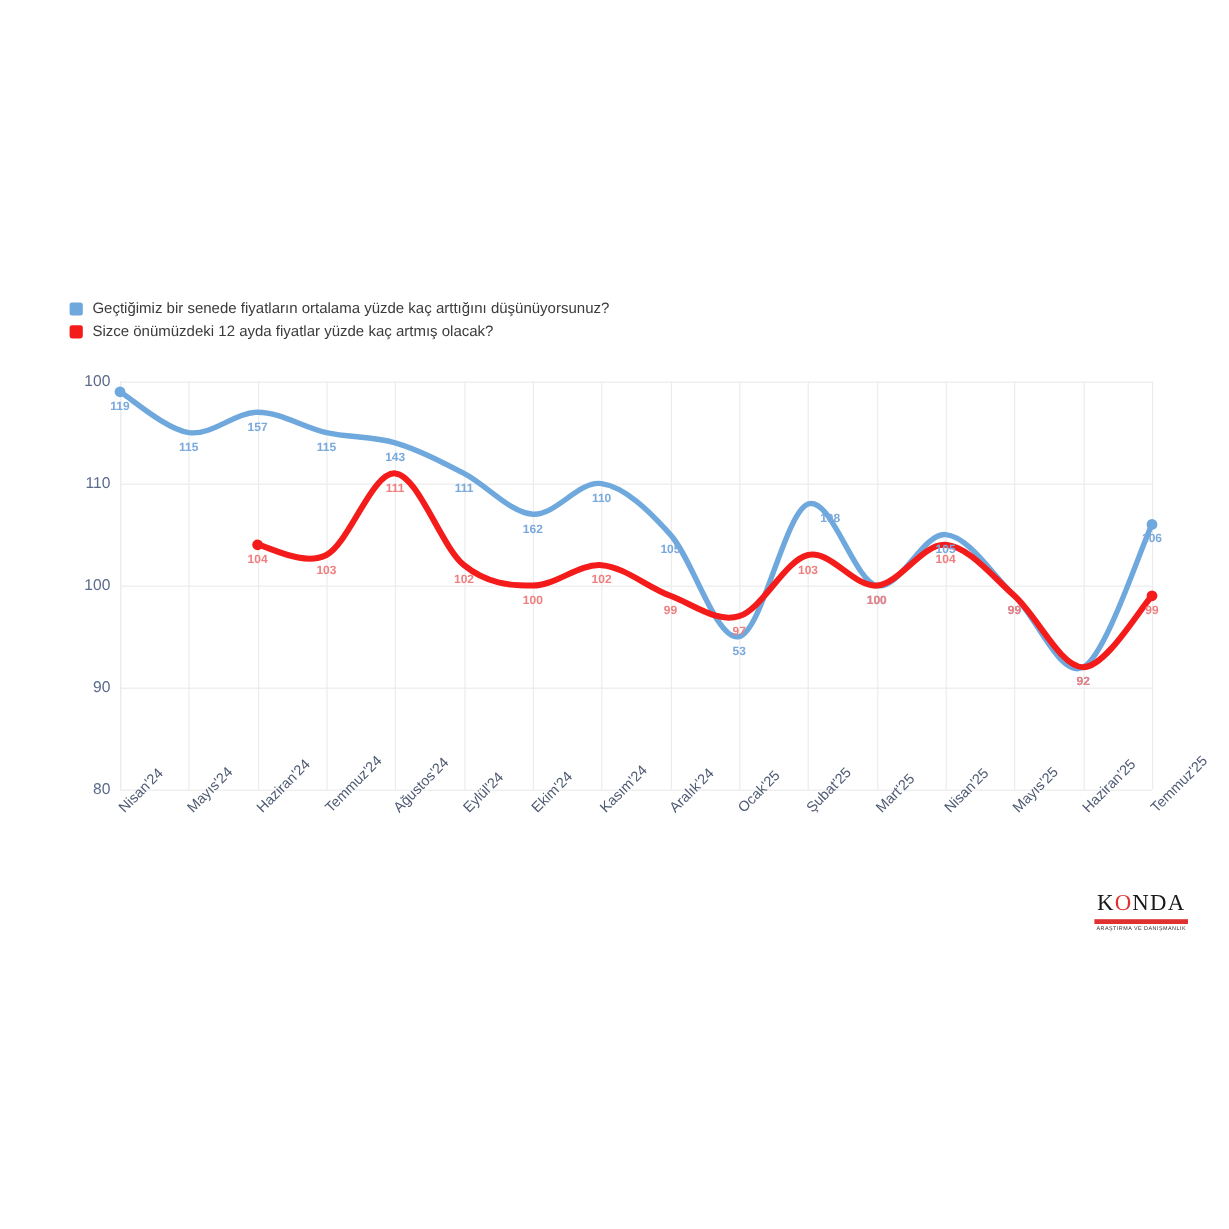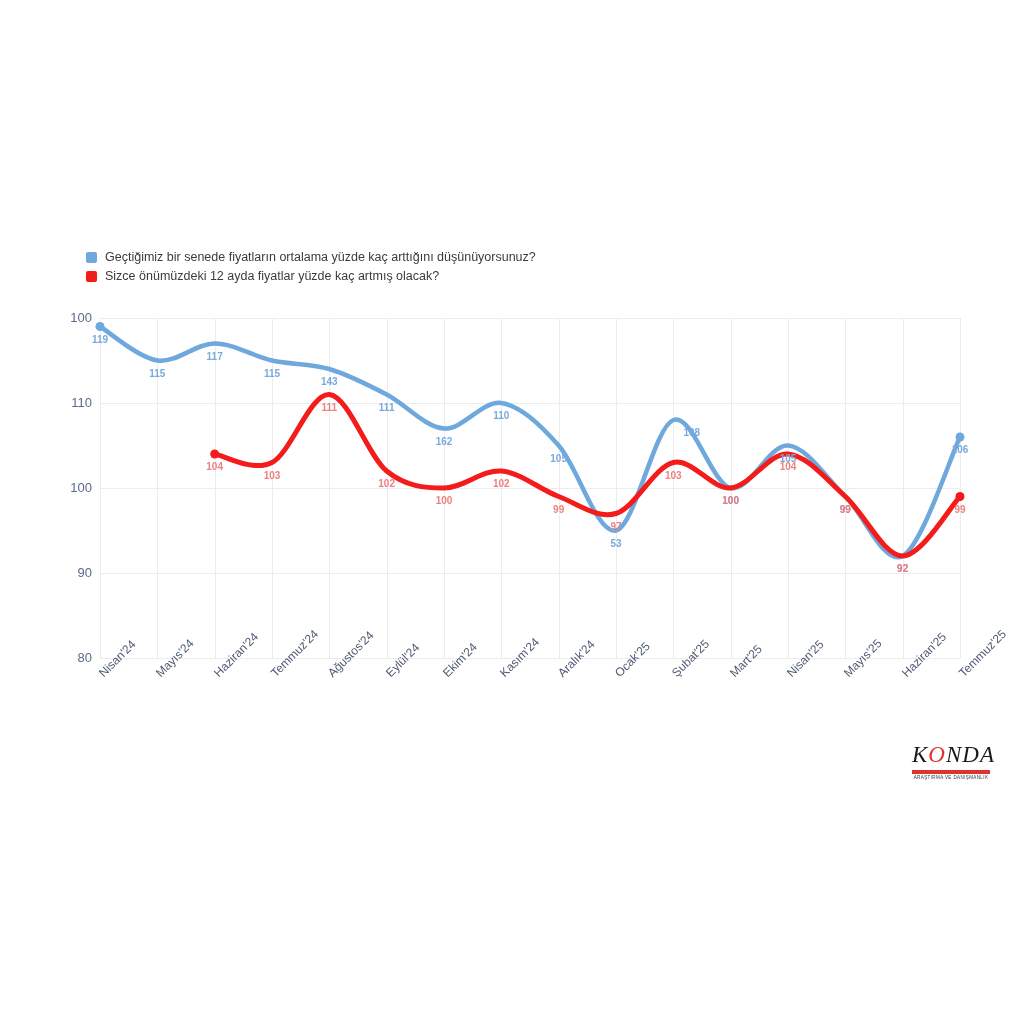--- a/index.html
+++ b/index.html
@@ -26,21 +26,20 @@
   .legend {
     position: absolute;
     left: 58px;
     top: 250px;
     width: 700px;
   }
   .legend-row {
     display: flex;
     align-items: center;
     margin-bottom: 4px;
-    margin-left: 28px;
   }
   .legend-swatch {
     width: 11px;
     height: 11px;
     border-radius: 2px;
     margin-right: 8px;
     flex: none;
   }
   .legend-label {
     font-size: 12.5px;
@@ -128,25 +127,24 @@
   .pt-label.red { color: #f08080; }
   
   .logo {
     position: absolute;
     left: 912px;
     top: 742px;
     width: 78px;
     text-align: center;
   }
   .logo-word {
-    font-size: 23px;
+    font-size: 19px;
     letter-spacing: 1px;
     color: #1a1a1a;
     font-family: "Liberation Serif", serif;
-    font-style: italic;
   }
   .logo-word .o-mark {
     color: #e03131;
   }
   .logo-bar {
     width: 100%;
     height: 4px;
     background: #e03131;
     margin-top: 2px;
   }
@@ -207,21 +205,21 @@
       <svg class="series" viewBox="0 0 860 340" preserveAspectRatio="none">
         <path d="M 0.00 8.50 C 9.56 14.17, 38.22 39.67, 57.33 42.50 C 76.44 45.33, 95.56 25.50, 114.67 25.50 C 133.78 25.50, 152.89 38.25, 172.00 42.50 C 191.11 46.75, 210.22 45.33, 229.33 51.00 C 248.44 56.67, 267.56 66.58, 286.67 76.50 C 305.78 86.42, 324.89 109.08, 344.00 110.50 C 363.11 111.92, 382.22 82.17, 401.33 85.00 C 420.44 87.83, 439.56 106.25, 458.67 127.50 C 477.78 148.75, 496.89 216.75, 516.00 212.50 C 535.11 208.25, 554.22 109.08, 573.33 102.00 C 592.44 94.92, 611.56 165.75, 630.67 170.00 C 649.78 174.25, 668.89 126.08, 688.00 127.50 C 707.11 128.92, 726.22 160.08, 745.33 178.50 C 764.44 196.92, 783.56 247.92, 802.67 238.00 C 821.78 228.08, 850.44 138.83, 860.00 119.00" fill="none" stroke="#6fa8dc" stroke-width="4.5" stroke-linecap="round" stroke-linejoin="round"></path>
         <circle cx="0" cy="8.5" r="4.5" fill="#6fa8dc"></circle>
         <circle cx="860" cy="119" r="4.5" fill="#6fa8dc"></circle>
         <path d="M 114.67 136.00 C 124.22 137.42, 152.89 154.42, 172.00 144.50 C 191.11 134.58, 210.22 75.08, 229.33 76.50 C 248.44 77.92, 267.56 137.42, 286.67 153.00 C 305.78 168.58, 324.89 170.00, 344.00 170.00 C 363.11 170.00, 382.22 151.58, 401.33 153.00 C 420.44 154.42, 439.56 171.42, 458.67 178.50 C 477.78 185.58, 496.89 201.17, 516.00 195.50 C 535.11 189.83, 554.22 148.75, 573.33 144.50 C 592.44 140.25, 611.56 171.42, 630.67 170.00 C 649.78 168.58, 668.89 134.58, 688.00 136.00 C 707.11 137.42, 726.22 161.50, 745.33 178.50 C 764.44 195.50, 783.56 238.00, 802.67 238.00 C 821.78 238.00, 850.44 188.42, 860.00 178.50" fill="none" stroke="#f41b1b" stroke-width="5" stroke-linecap="round" stroke-linejoin="round"></path>
         <circle cx="114.66666666666667" cy="136" r="4.5" fill="#f41b1b"></circle>
         <circle cx="860" cy="178.5" r="4.5" fill="#f41b1b"></circle>
       </svg>
   <div class="pt-label blue" style="left: 0px; top: 15.5px;">119</div>
       <div class="pt-label blue" style="left: 57.3333px; top: 49.5px;">115</div>
-      <div class="pt-label blue" style="left: 114.667px; top: 32.5px;">117</div>
+      <div class="pt-label blue" style="left: 114.667px; top: 32.5px;">157</div>
       <div class="pt-label blue" style="left: 172px; top: 49.5px;">115</div>
       <div class="pt-label blue" style="left: 229.333px; top: 58px;">143</div>
       <div class="pt-label blue" style="left: 286.667px; top: 83.5px;">111</div>
       <div class="pt-label blue" style="left: 344px; top: 117.5px;">162</div>
       <div class="pt-label blue" style="left: 401.333px; top: 92px;">110</div>
       <div class="pt-label blue" style="left: 458.667px; top: 134.5px;">105</div>
       <div class="pt-label blue" style="left: 516px; top: 219.5px;">53</div>
       <div class="pt-label blue" style="left: 573.333px; top: 109px; padding-left: 37px;">108</div>
       <div class="pt-label blue" style="left: 630.667px; top: 177px;">100</div>
       <div class="pt-label blue" style="left: 688px; top: 134.5px;">105</div>

